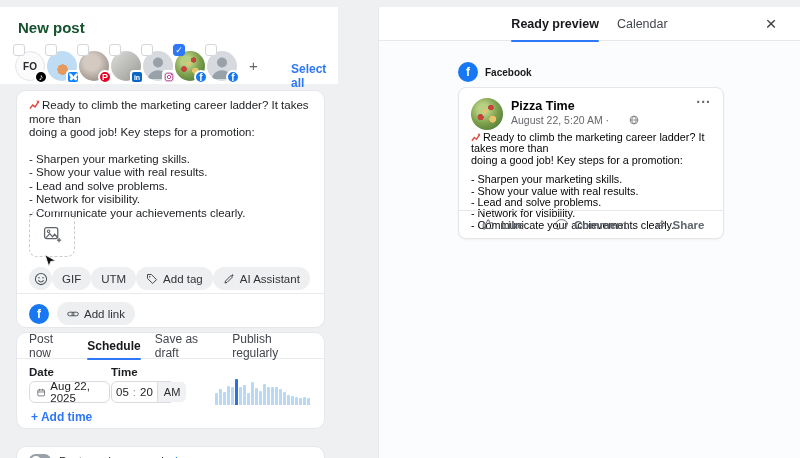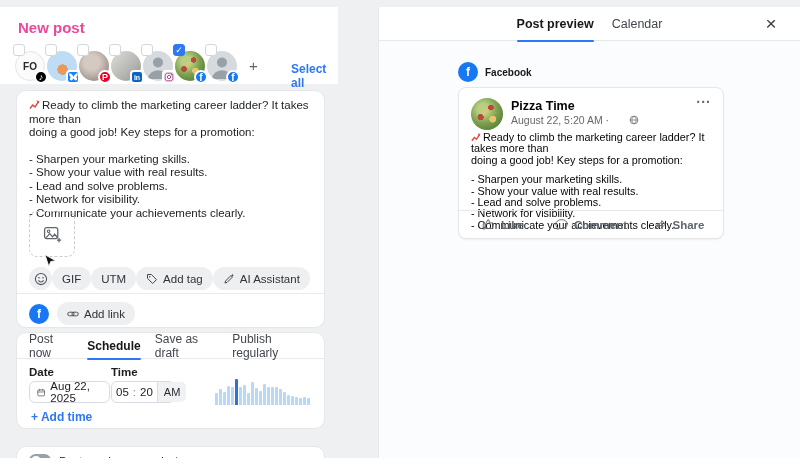--- a/index.html
+++ b/index.html
@@ -8,21 +8,21 @@
     position:relative; overflow:hidden;
     background:#eef0f2;
     font-family:"Liberation Sans", sans-serif;
     color:#1c1e21;
     -webkit-font-smoothing:antialiased;
   }
   svg { display:block; }
 
   
   .left-header { position:absolute; left:0; top:7px; width:338px; height:77px; background:#fff; }
-  .page-title { position:absolute; left:18px; top:12px; font-size:15px; font-weight:700; color:#ec4899; }
+  .page-title { position:absolute; left:18px; top:12px; font-size:15px; font-weight:700; color:#14532d; }
 
   .accounts-row { position:absolute; left:15px; top:44px; display:flex; align-items:center; }
   .account { position:relative; width:30px; height:30px; margin-right:2px; }
   .avatar { width:30px; height:30px; border-radius:50%; overflow:hidden; display:flex; align-items:center; justify-content:center; }
   .av-fo { background:#fbfbfb; border:1px solid #e3e5e8; font-size:10px; font-weight:700; color:#26282c; }
   .av-blue { background:radial-gradient(circle at 52% 62%, #e8995c 0 21%, #bedcf4 22%); }
   .av-planet { background:radial-gradient(circle at 42% 38%, #d4cac2 0 30%, #a59a93 70%, #8d827c); }
   .av-sketch { background:linear-gradient(135deg,#dddddb 0%, #b5b5b2 60%, #97938f); }
   .av-person { background:#d6dade; position:relative; }
   .av-pizza { background:radial-gradient(circle at 38% 35%, #b9d084 0 18%, #7fa24f 48%, #4f7a33 85%),#5a8238; }
@@ -335,21 +335,21 @@
     <span class="toggle">
         <span class="knob"></span>
       </span>
     <span class="approval-text">Post needs approval.</span>
     <span class="learn-more">Learn more</span>
   </div>
 </div>
 
 <div class="right-panel">
   <div class="preview-tabbar">
-    <span class="ptab active">Post preview</span>
+    <span class="ptab active">Ready preview</span>
     <span class="ptab">Calendar</span>
     <span class="close-btn">×</span>
   </div>
 
   <div class="brand-row">
     <span class="fb-dot">f</span>
     <span class="brand-label">Facebook</span>
   </div>
 
   <div class="fb-card">

